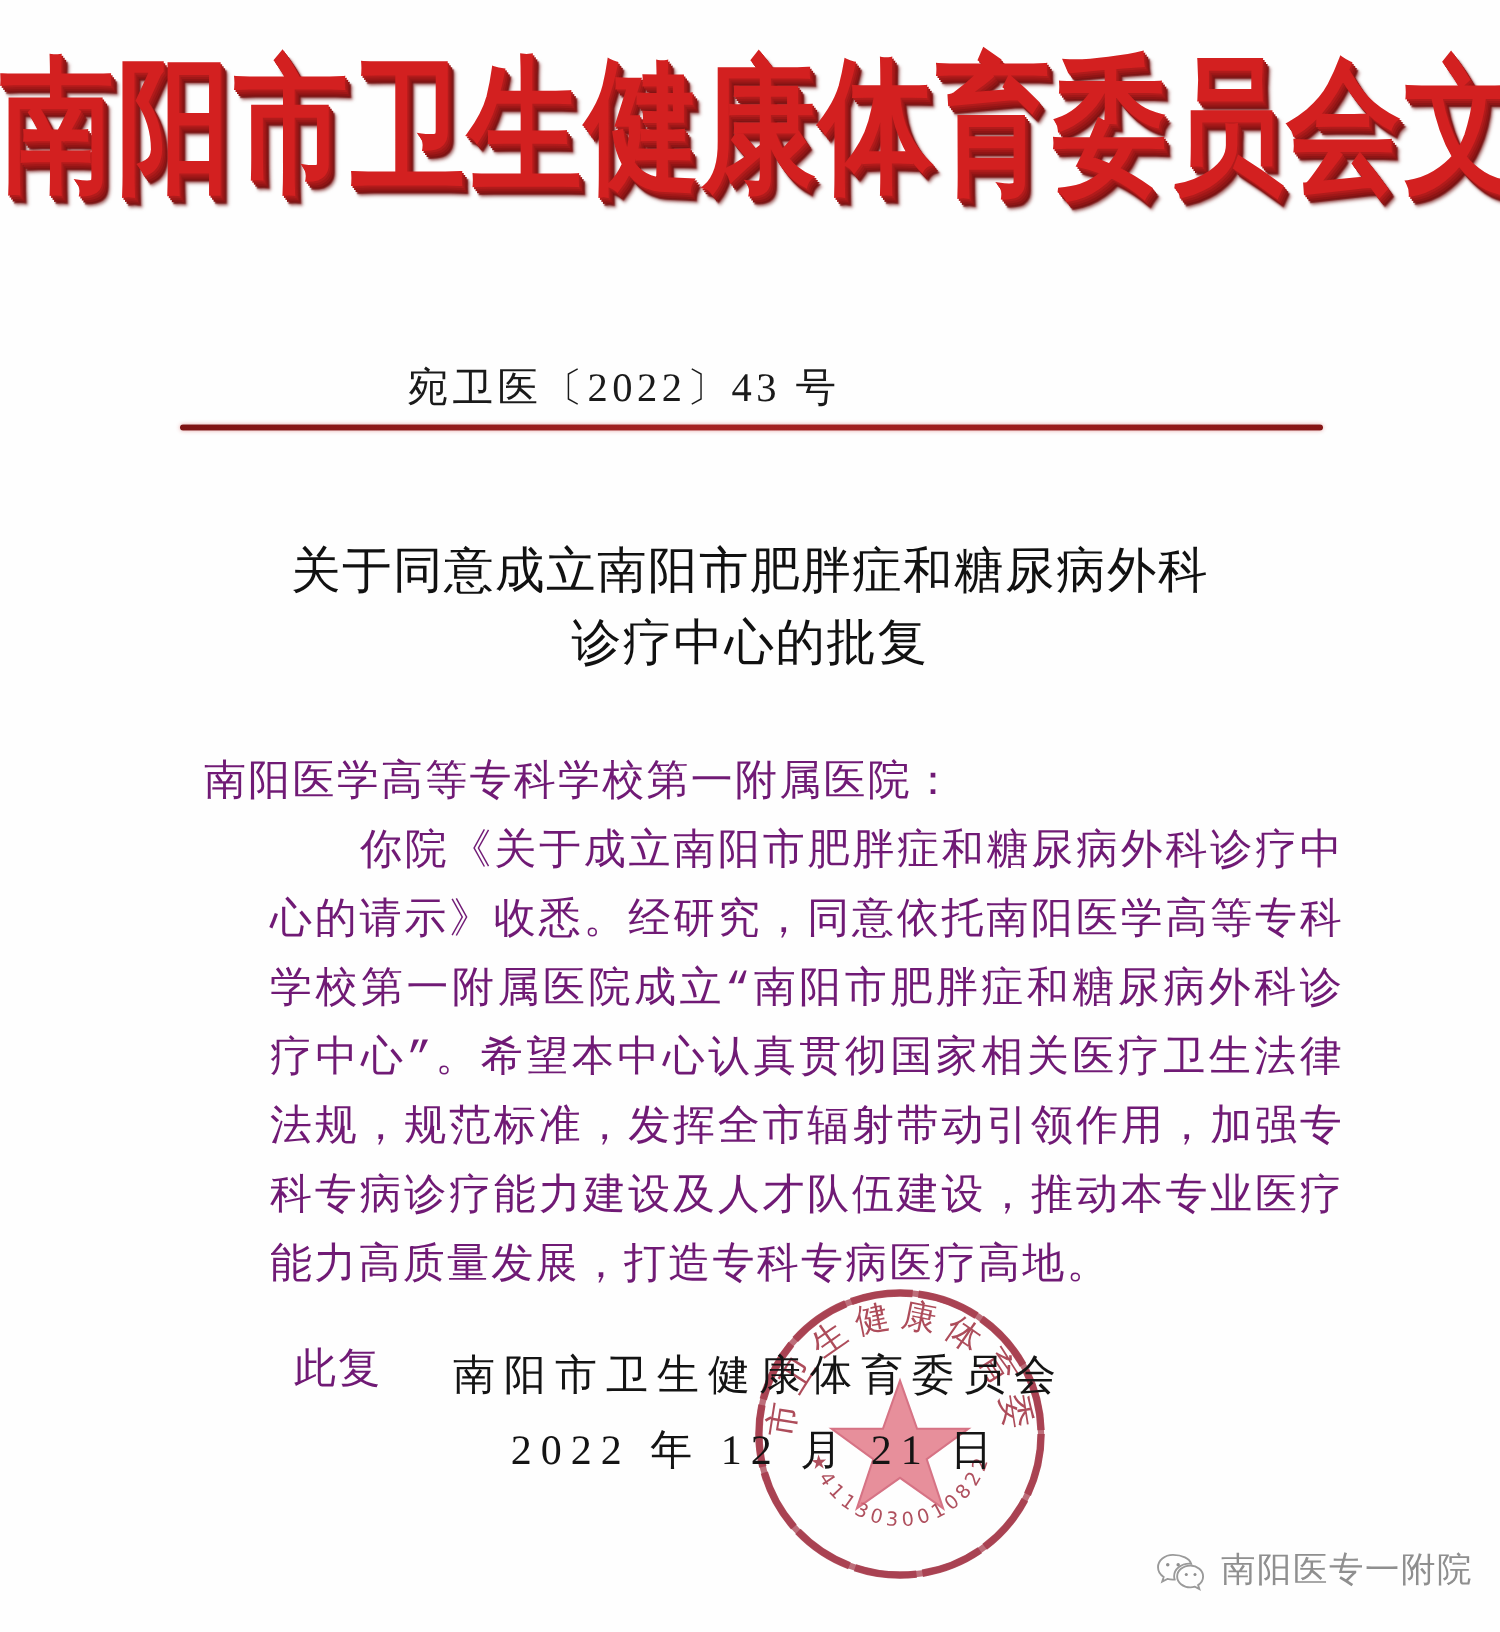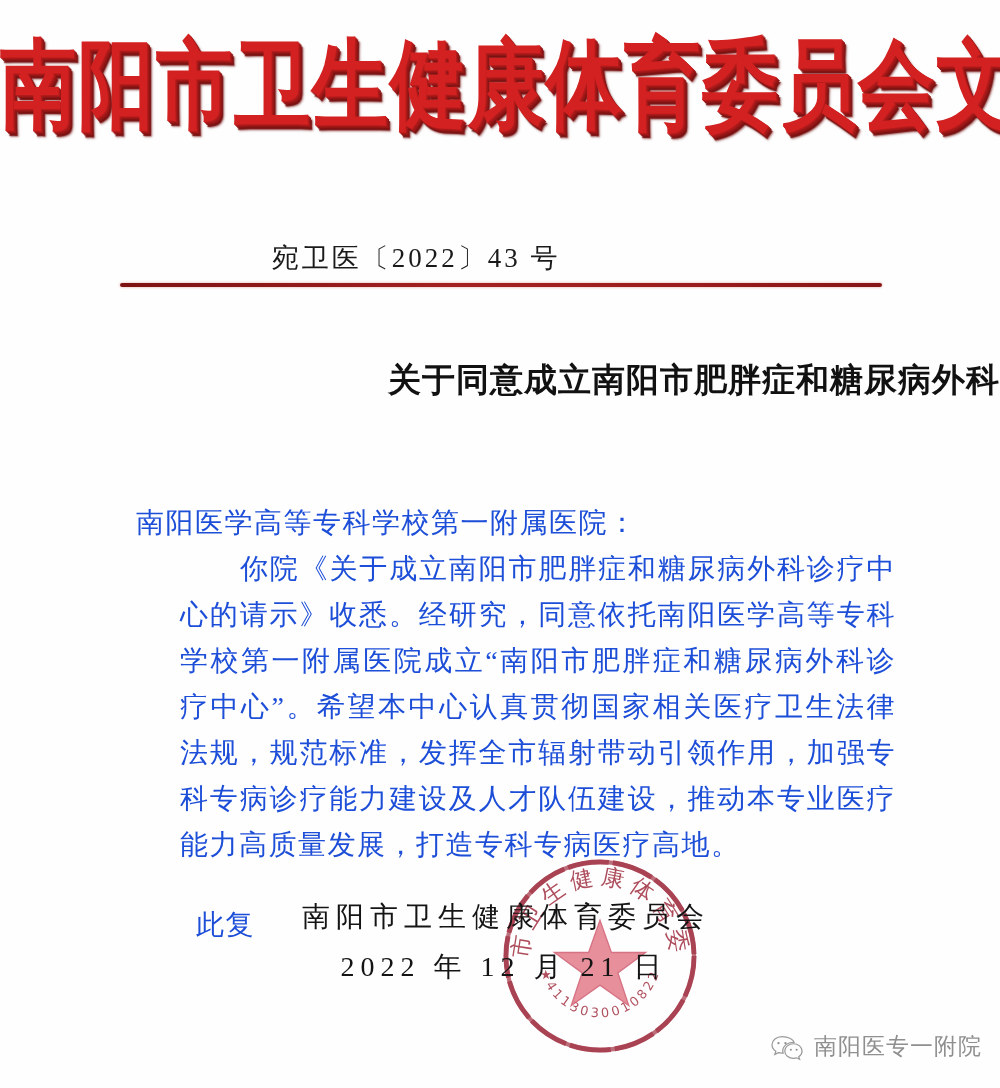--- a/index.html
+++ b/index.html
@@ -68,54 +68,54 @@
     border-radius: 2px;
     box-shadow: 0 0 3px rgba(200,50,50,0.45);
   }
 
   
   .doc-title {
     position: absolute;
     top: 356px;
     left: 0;
     width: 1000px;
-    text-align: right;
+    text-align: center;
     font-family: "DejaVu Sans", "Liberation Sans", sans-serif;
     font-size: 33px;
-    font-weight: bold;
+    font-weight: normal;
     line-height: 48px;
     color: #111111;
     letter-spacing: 1px;
   }
   .doc-title .tline { display: block; }
 
   
   .body-block {
     position: absolute;
     top: 500px;
     left: 136px;
     width: 760px;
-    font-family: Liberation Serif, serif;
+    font-family: Liberation Mono, monospace;
     font-size: 28px;
     line-height: 46px;
-    color: #1d4ed8;
+    color: #701a75;
     letter-spacing: 1.5px;
   }
   .addressee { display: block; }
   .para {
     display: block;
     text-indent: 60px;
     text-align: justify;
     text-justify: inter-character;
     margin-left: 44px;
   }
   .closing {
     display: block;
     text-indent: 60px;
-    margin-top: 34px;
+    margin-top: 24px;
   }
 
   
   .sign-block {
     position: absolute;
     top: 898px;
     left: 0;
     width: 1000px;
     text-align: center;
     font-family: "Liberation Serif", "DejaVu Serif", serif;
@@ -174,20 +174,21 @@
   <span class="masthead-title">南阳市卫生健康体育委员会文件</span>
 </div>
 
 <div class="docnum-wrap">
   <span class="docnum">宛卫医〔2022〕43 号</span>
 </div>
 <div class="red-rule"></div>
 
 <div class="doc-title">
   <span class="tline">关于同意成立南阳市肥胖症和糖尿病外科</span>
+  <span class="tline">诊疗中心的批复</span>
 </div>
 
 <div class="body-block">
   <span class="addressee">南阳医学高等专科学校第一附属医院：</span>
   <span class="para">你院《关于成立南阳市肥胖症和糖尿病外科诊疗中心的请示》收悉。经研究，同意依托南阳医学高等专科学校第一附属医院成立“南阳市肥胖症和糖尿病外科诊疗中心”。希望本中心认真贯彻国家相关医疗卫生法律法规，规范标准，发挥全市辐射带动引领作用，加强专科专病诊疗能力建设及人才队伍建设，推动本专业医疗能力高质量发展，打造专科专病医疗高地。</span>
   <span class="closing">此复</span>
 </div>
 
 <div class="seal">
   <svg viewBox="0 0 200 200" width="198" height="198" aria-hidden="true">

